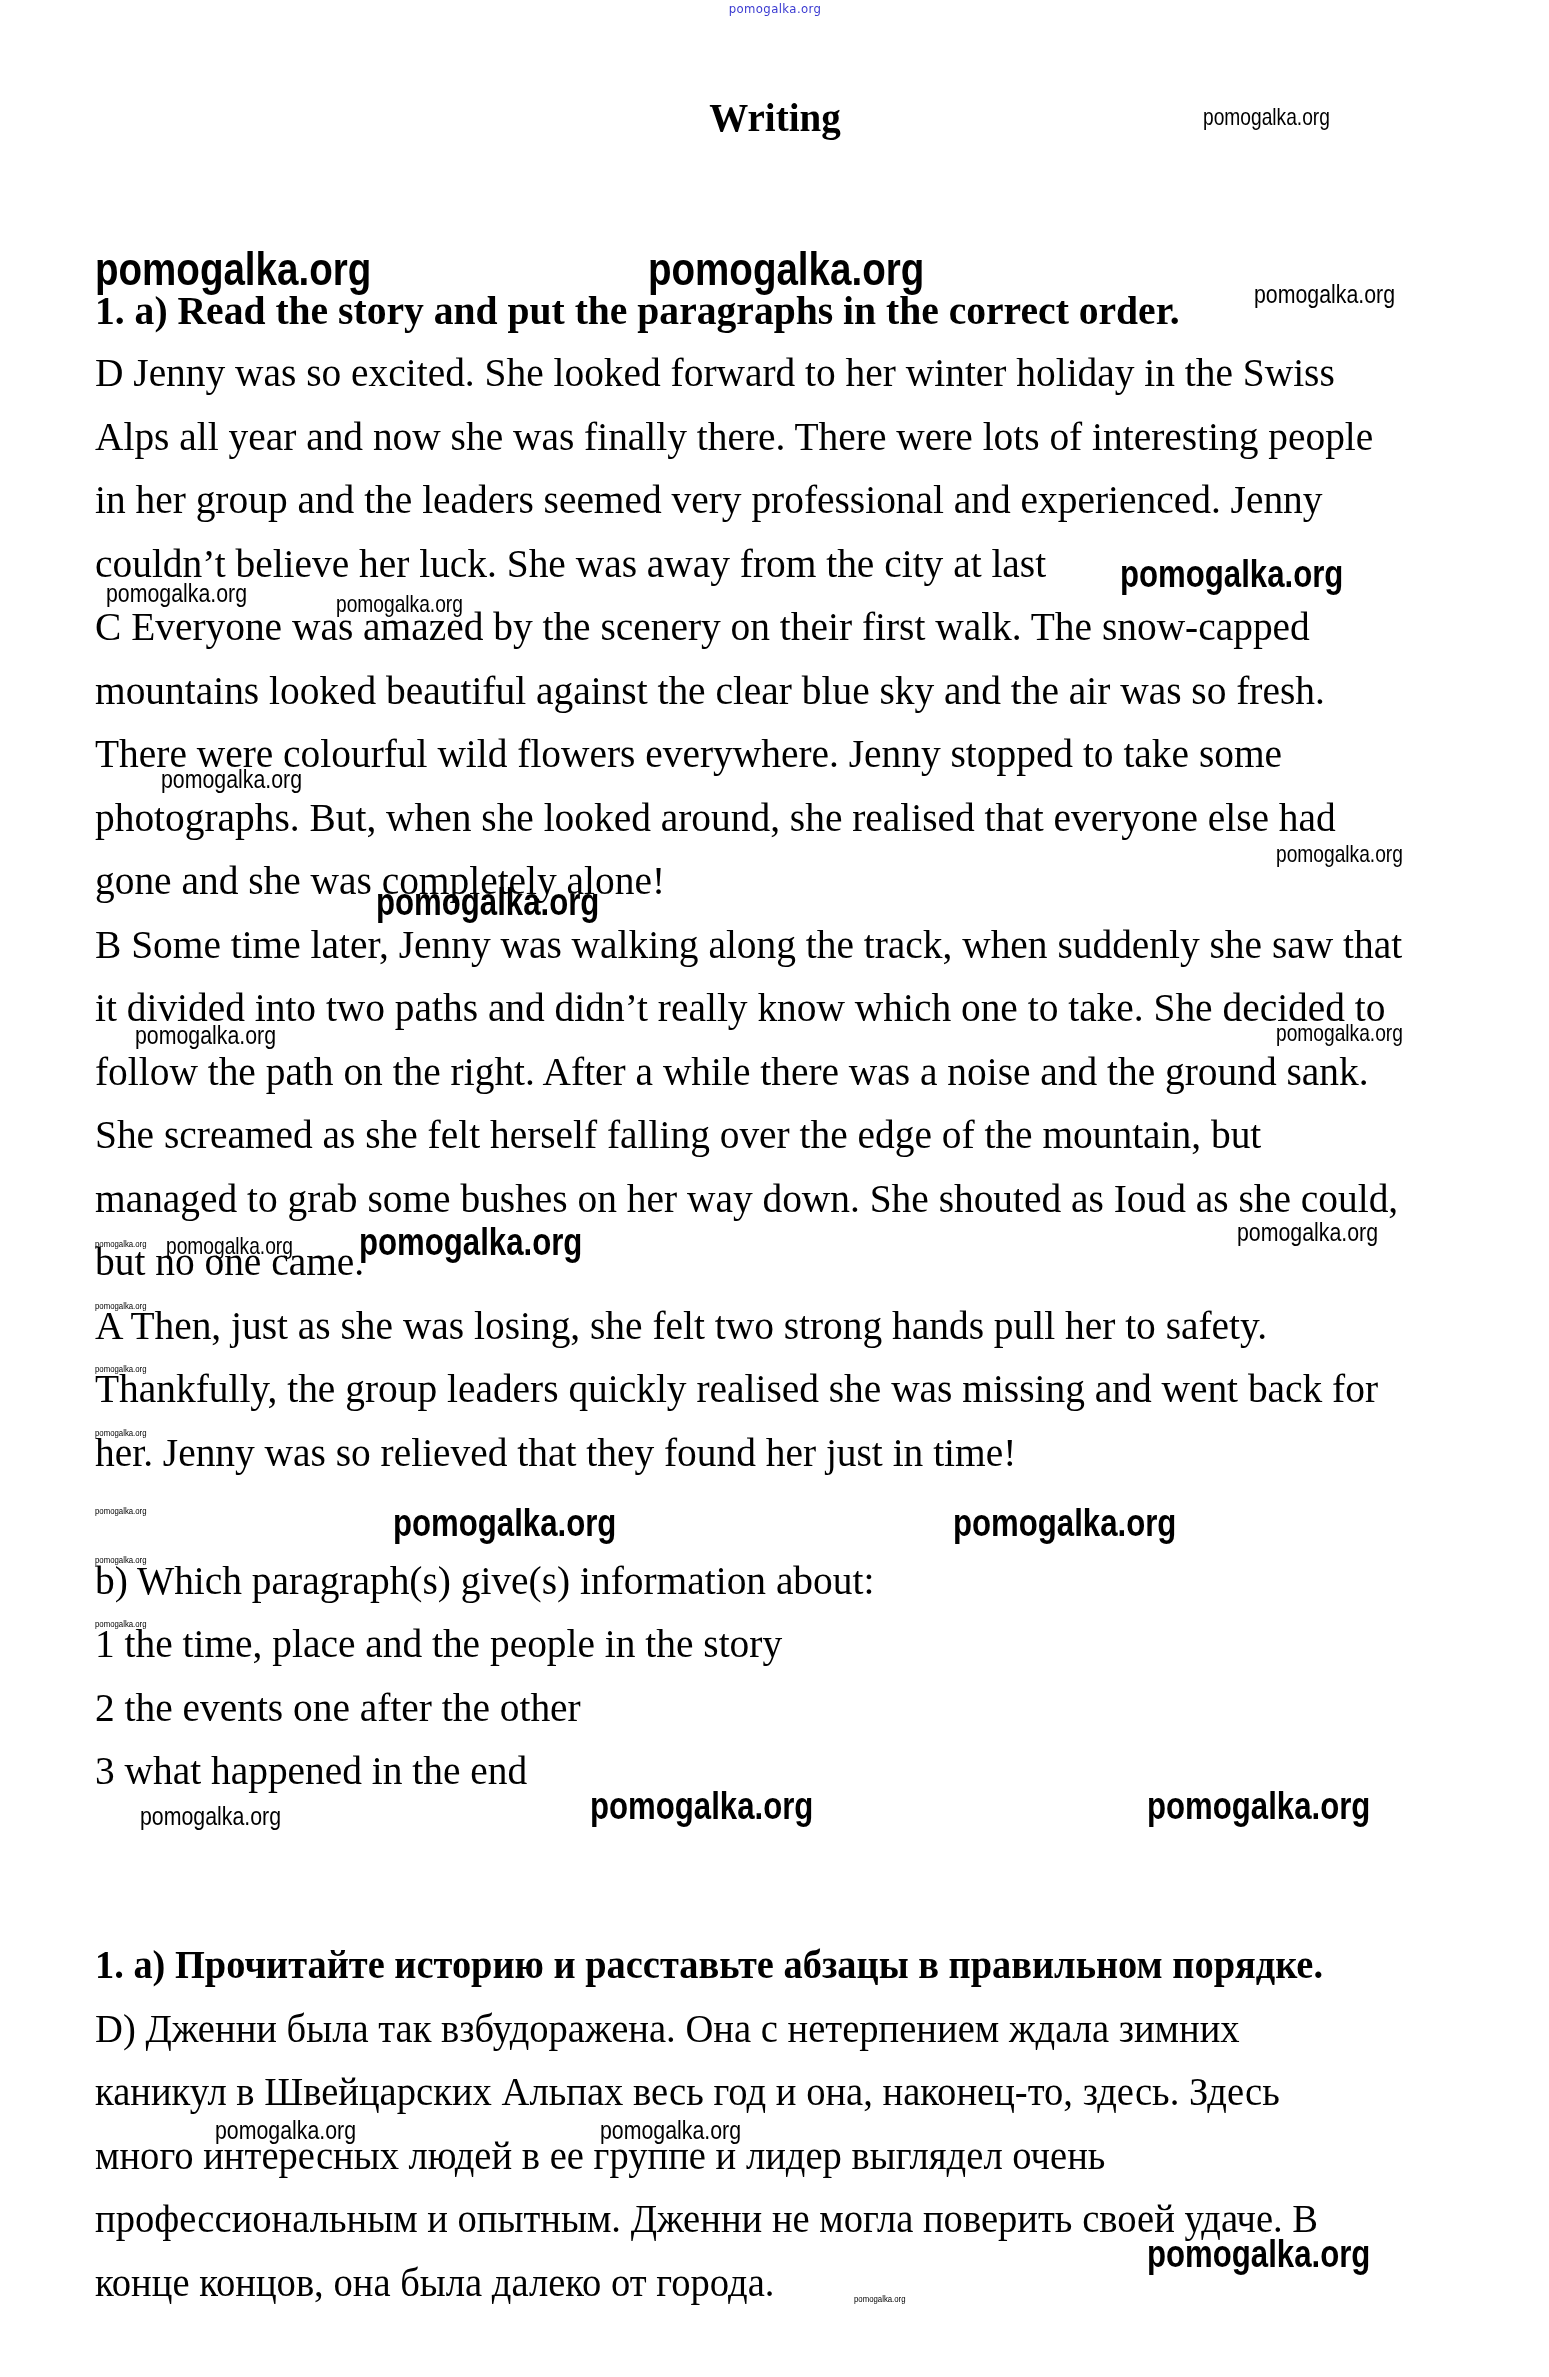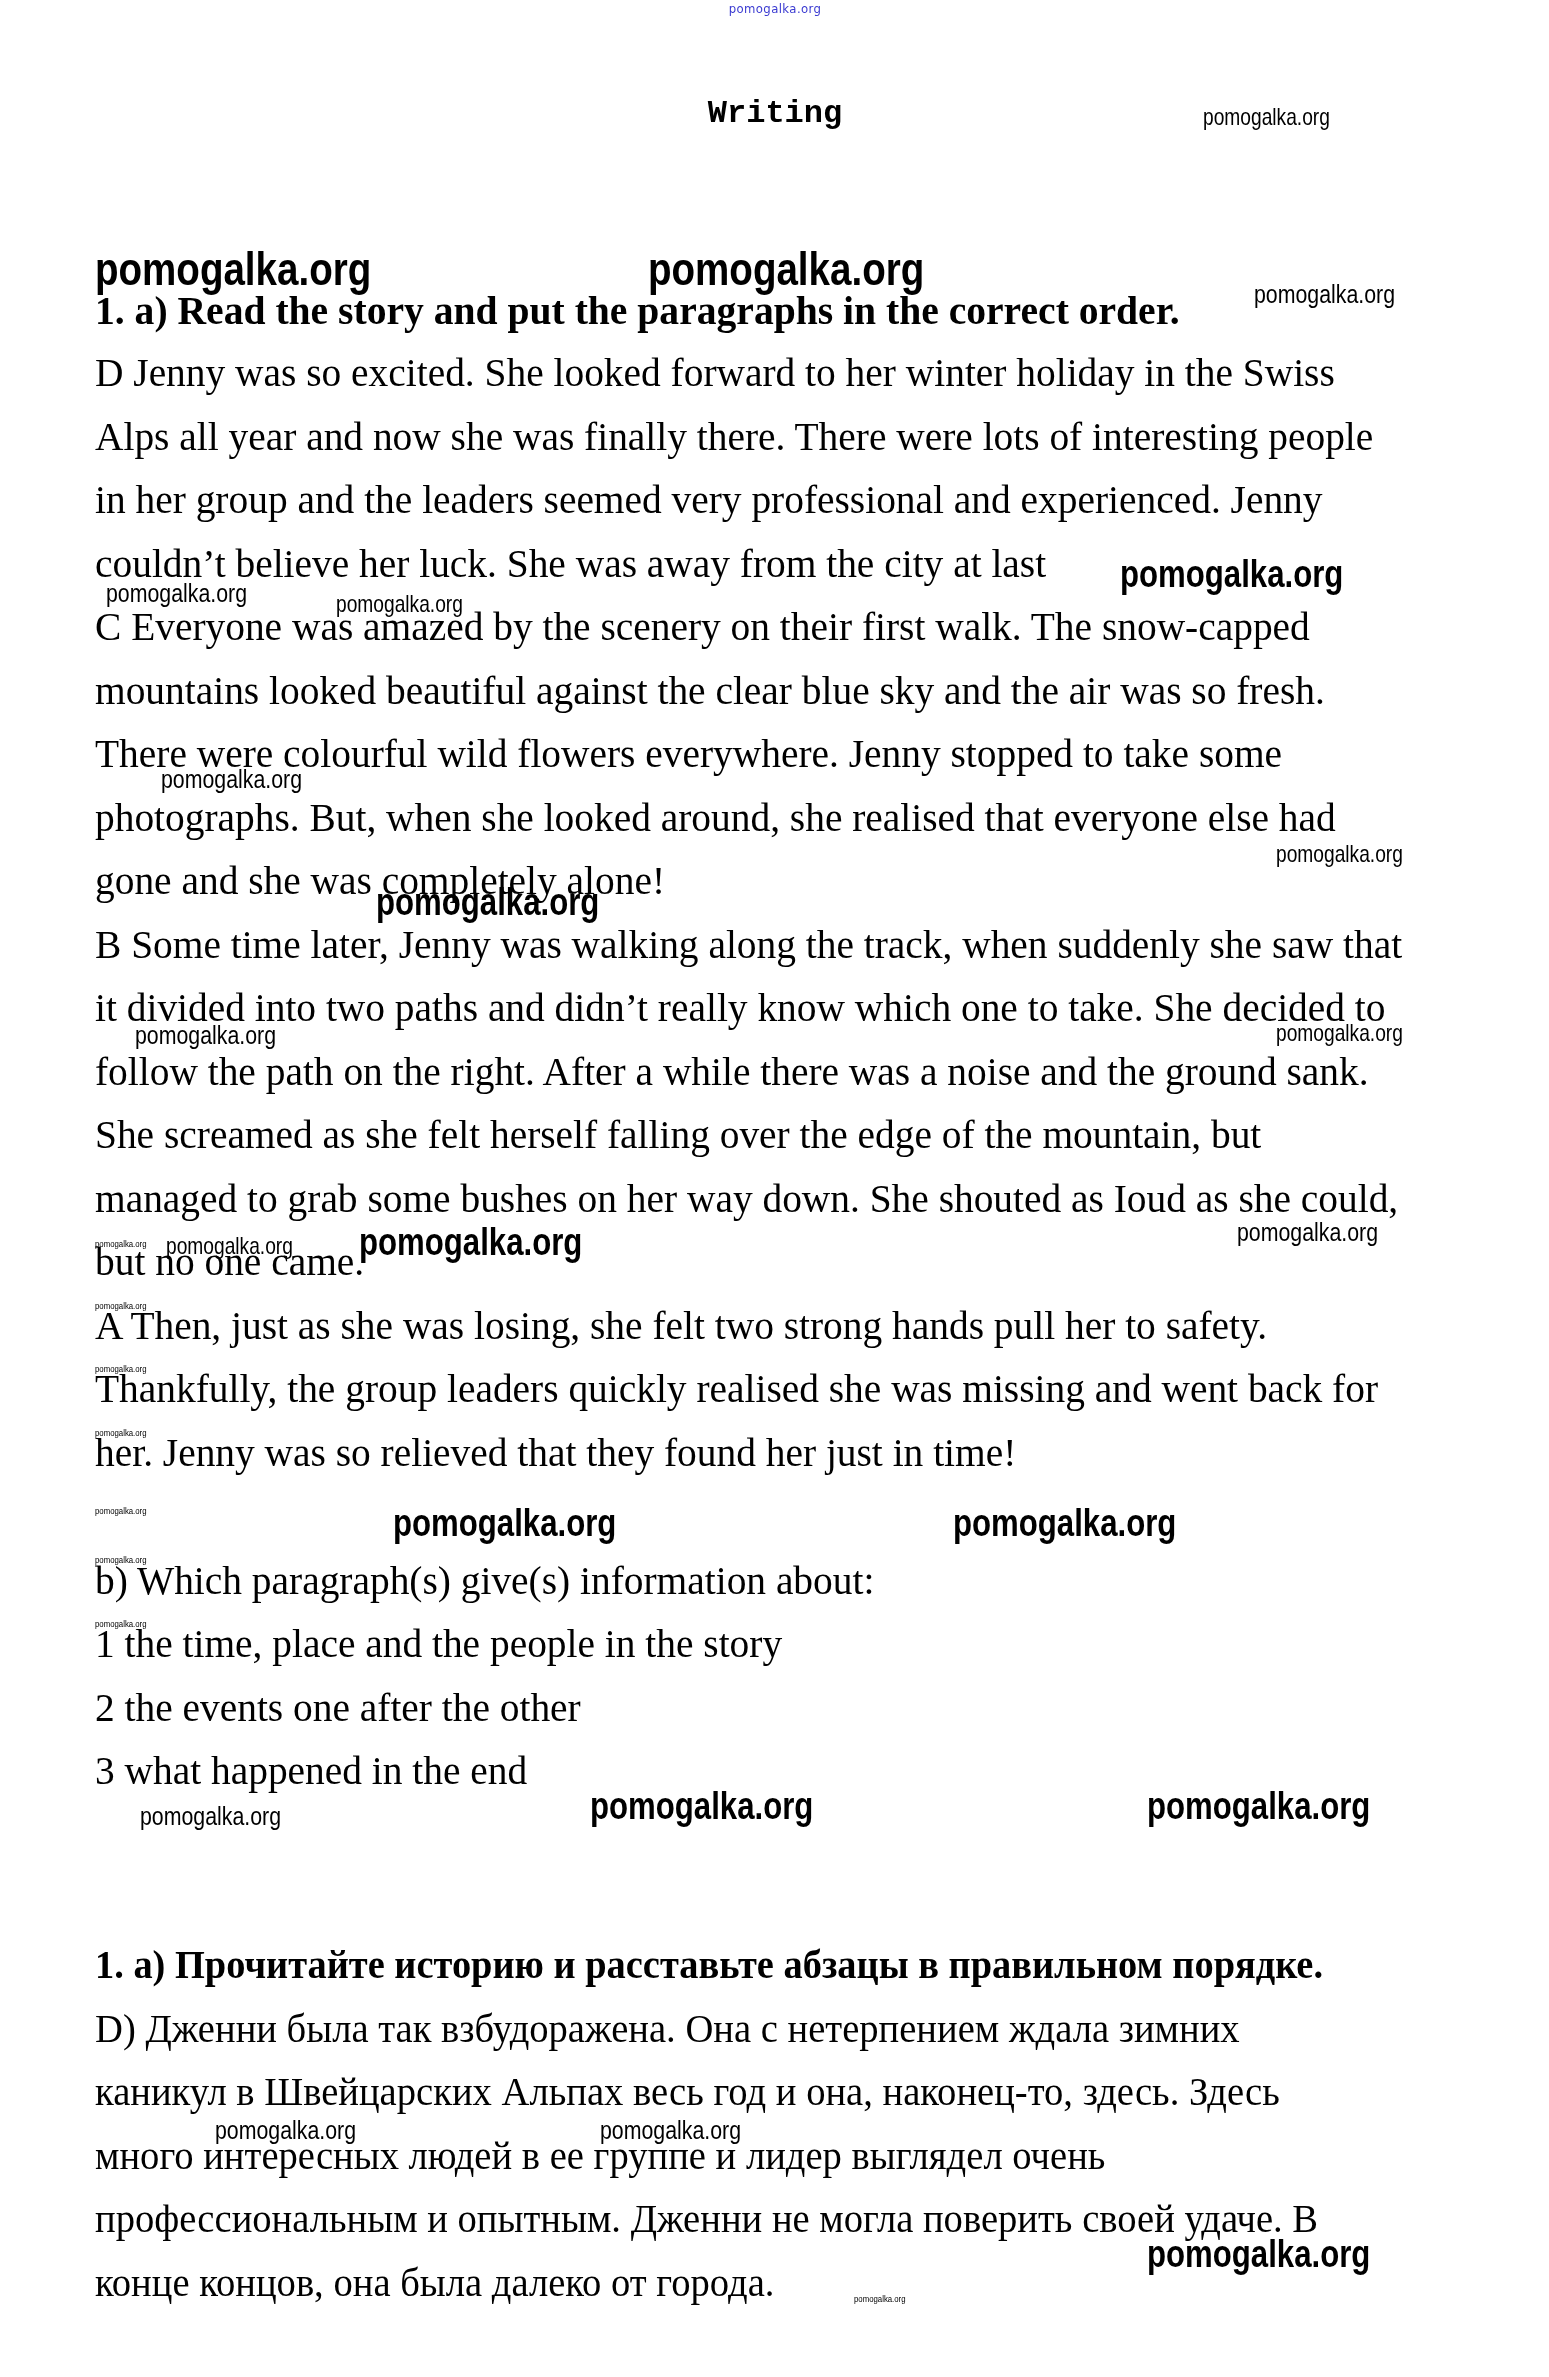--- a/index.html
+++ b/index.html
@@ -6,21 +6,21 @@
   body { width: 1550px; height: 2377px; position: relative; overflow: hidden; }
   .page { position: absolute; left: 0; top: 0; width: 1550px; height: 2377px; background: #fff; }
 
   .top-mark {
     position: absolute; left: 0; right: 0; top: 1.5px; text-align: center;
     font-family: "DejaVu Sans", sans-serif; font-size: 11.7px; color: #3b3bd1;
     letter-spacing: 0.4px;
   }
   .title {
     position: absolute; left: 0; width: 1550px; top: 95px; text-align: center;
-    font-family: Liberation Mono, monospace; font-weight: bold; font-size: 32px; color: #000;
+    font-family: Liberation Serif, serif; font-weight: bold; font-size: 39px; color: #000;
   }
   .line {
     position: absolute; left: 95px; white-space: nowrap;
     font-family: "Liberation Serif", serif; font-size: 40px; color: #000; line-height: 1;
     transform-origin: left top;
   }
   .line.bold { font-weight: bold; }
 
   .wm {
     position: absolute; white-space: nowrap; color: #000;

